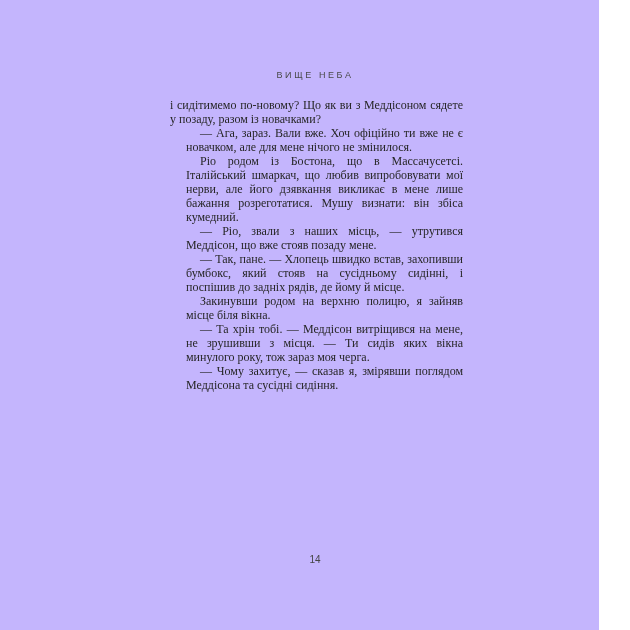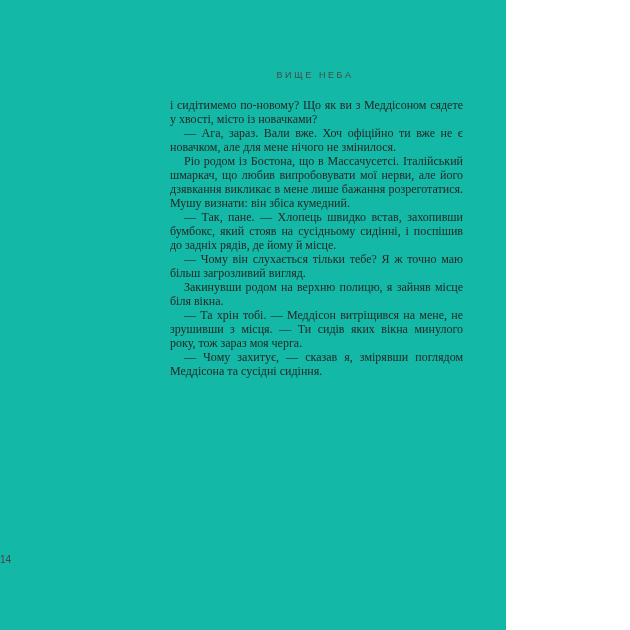--- a/index.html
+++ b/index.html
@@ -2,23 +2,23 @@
 <html lang="uk"><head>
 <meta charset="utf-8">
 <style>
   html, body {
     margin: 0;
     padding: 0;
     background: #ffffff;
   }
   .page {
     position: relative;
-    width: 506px;
+    width: 599px;
     height: 630px;
-    background: #14b8a6;
+    background: #c4b5fd;
     overflow: hidden;
     box-sizing: border-box;
   }
   .running-header {
     position: absolute;
     top: 70px;
     left: 0;
     width: 630px;
     text-align: center;
     font-family: "Liberation Sans", sans-serif;
@@ -39,45 +39,46 @@
     text-align: justify;
     hyphens: auto;
     -webkit-hyphens: auto;
   }
   .body-text p {
     margin: 0;
     padding: 0;
   }
   .body-text p.indent {
     text-indent: 14px;
+    margin-left: 16px;
   }
   .page-number {
     position: absolute;
     top: 554px;
     left: 0;
     width: 630px;
-    text-align: left;
+    text-align: center;
     font-family: "Liberation Sans", sans-serif;
     font-size: 10px;
     color: #454545;
   }
 </style>
 </head>
 <body>
 
 <div class="page">
 
   <div class="running-header">ВИЩЕ НЕБА</div>
 
   <div class="body-text">
-    <p>і сидітимемо по-новому? Що як ви з Меддісоном сядете у хвості, місто із новачками?</p>
+    <p>і сидітимемо по-новому? Що як ви з Меддісоном сядете у позаду, разом із новачками?</p>
     <p class="indent">— Ага, зараз. Вали вже. Хоч офіційно ти вже не є новачком, але для мене нічого не змінилося.</p>
     <p class="indent">Ріо родом із Бостона, що в Массачусетсі. Італійський шмаркач, що любив випробовувати мої нерви, але його дзявкання викликає в мене лише бажання розреготатися. Мушу визнати: він збіса кумедний.</p>
+    <p class="indent">— Ріо, звали з наших місць, — утрутився Меддісон, що вже стояв позаду мене.</p>
     <p class="indent">— Так, пане. — Хлопець швидко встав, захопивши бумбокс, який стояв на сусідньому сидінні, і поспішив до задніх рядів, де йому й місце.</p>
-    <p class="indent">— Чому він слухається тільки тебе? Я ж точно маю більш загрозливий вигляд.</p>
     <p class="indent">Закинувши родом на верхню полицю, я зайняв місце біля вікна.</p>
     <p class="indent">— Та хрін тобі. — Меддісон витріщився на мене, не зрушивши з місця. — Ти сидів яких вікна минулого року, тож зараз моя черга.</p>
     <p class="indent">— Чому захитує, — сказав я, змірявши поглядом Меддісона та сусідні сидіння.</p>
   </div>
 
   <div class="page-number">14</div>
 
 </div>
 
 </body></html>

